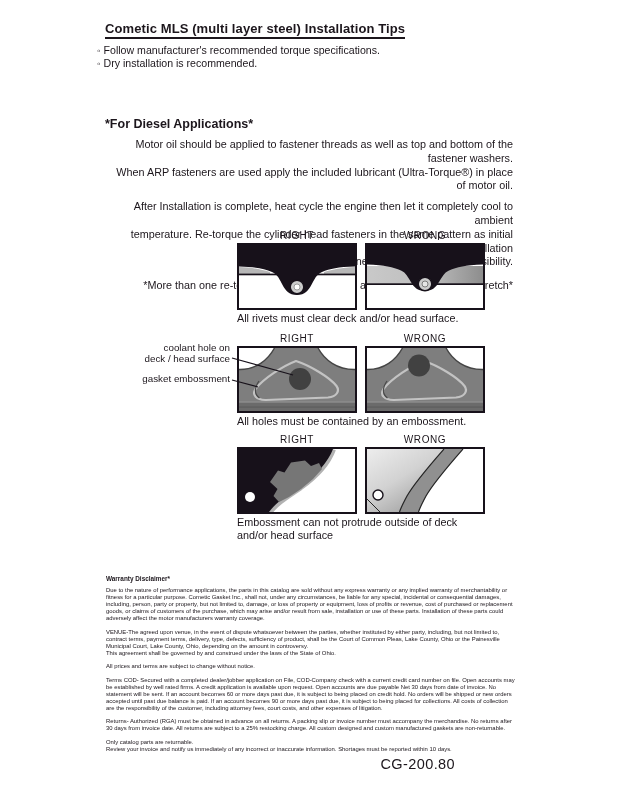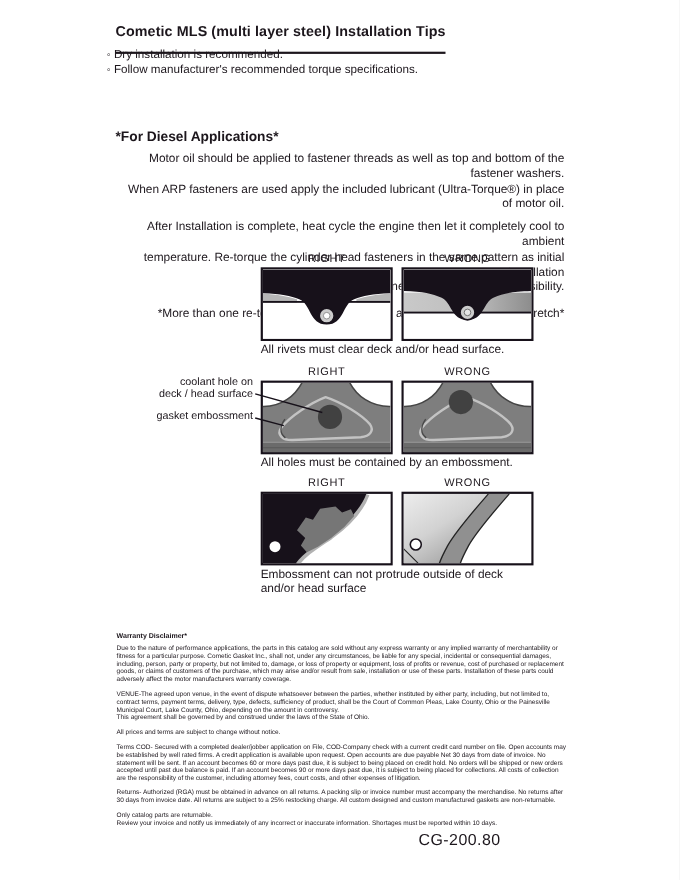--- a/index.html
+++ b/index.html
@@ -4,21 +4,21 @@
 <style>
   html,body{margin:0;padding:0;background:#e8e8e8;}
   .page{
     position:relative;width:618px;height:800px;background:#ffffff;
     font-family:"Liberation Sans", sans-serif;color:#1c161c;overflow:hidden;
     margin:0 auto;
   }
   
   .doc-title{
     position:absolute;left:105px;top:21px;font-size:13px;font-weight:bold;
-    border-bottom:2px solid #1c161c;padding-bottom:11px;letter-spacing:0.1px;
+    border-bottom:2px solid #1c161c;padding-bottom:1px;letter-spacing:0.1px;
   }
   
   .tips{position:absolute;left:97px;top:44px;width:470px;}
   .tips ul{margin:0;padding:0;list-style:none;}
   .tips li{font-size:10.6px;line-height:13px;white-space:nowrap;}
   .tips > ul > li::before{content:"\25E6";margin-right:3px;font-size:10px;}
   .tips ul ul{margin-left:20px;}
   .tips ul ul li::before{content:"\2022";margin-right:3px;font-size:10px;}
   
   .diesel{position:absolute;left:105px;top:117px;width:408px;}
@@ -50,22 +50,22 @@
 </style>
 </head>
 <body>
 
 <div class="page">
 
   <div class="doc-title">Cometic MLS (multi layer steel) Installation Tips</div>
 
   <div class="tips">
     <ul>
+      <li>Follow manufacturer's recommended torque specifications.</li>
       <li>Dry installation is recommended.</li>
-      <li>Follow manufacturer's recommended torque specifications.</li>
     </ul>
   </div>
 
   <div class="diesel">
     <h2>*For Diesel Applications*</h2>
     <p>Motor oil should be applied to fastener threads as well as top and bottom of the fastener washers.
 When ARP fasteners are used apply the included lubricant (Ultra-Torque®) in place of motor oil.</p>
     <p>After Installation is complete, heat cycle the engine then let it completely cool to ambient
 temperature. Re-torque the cylinder head fasteners in the same pattern as initial installation
 or per your fastener manufacturer's responsibility.</p>

